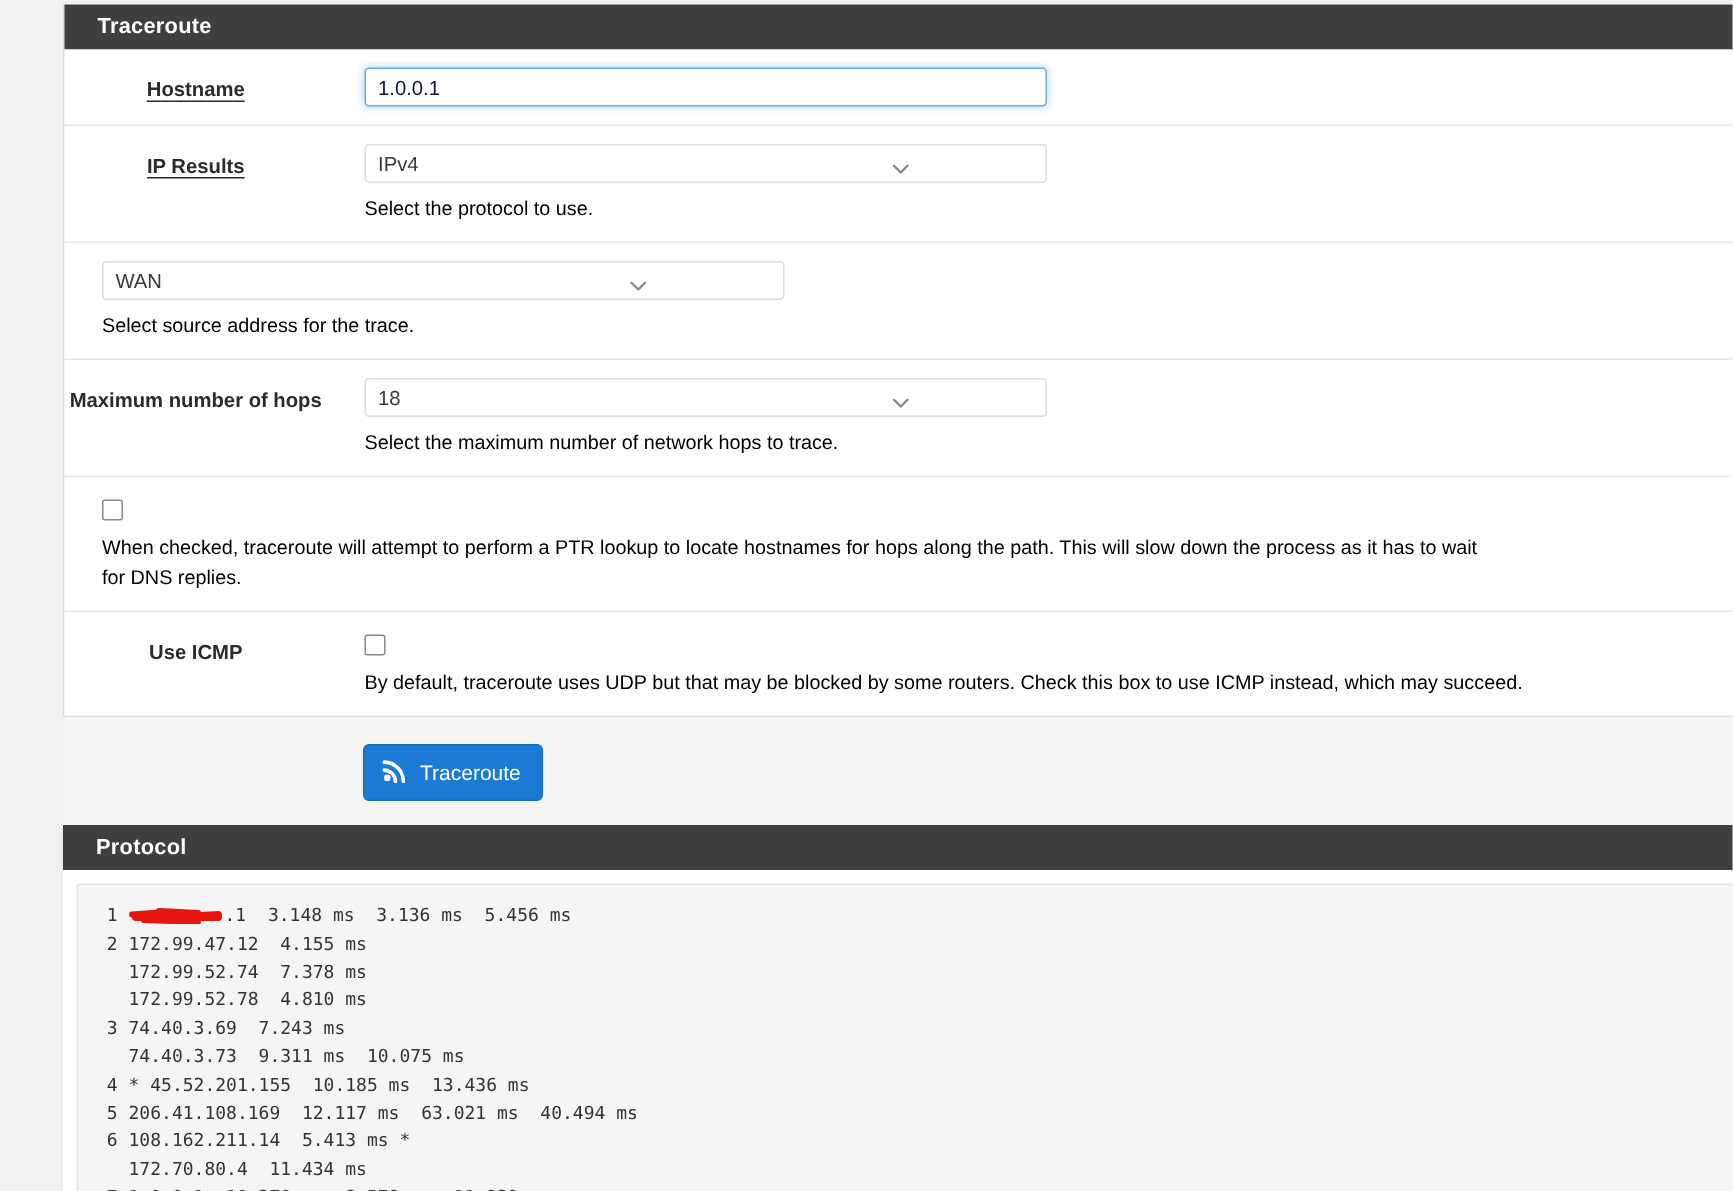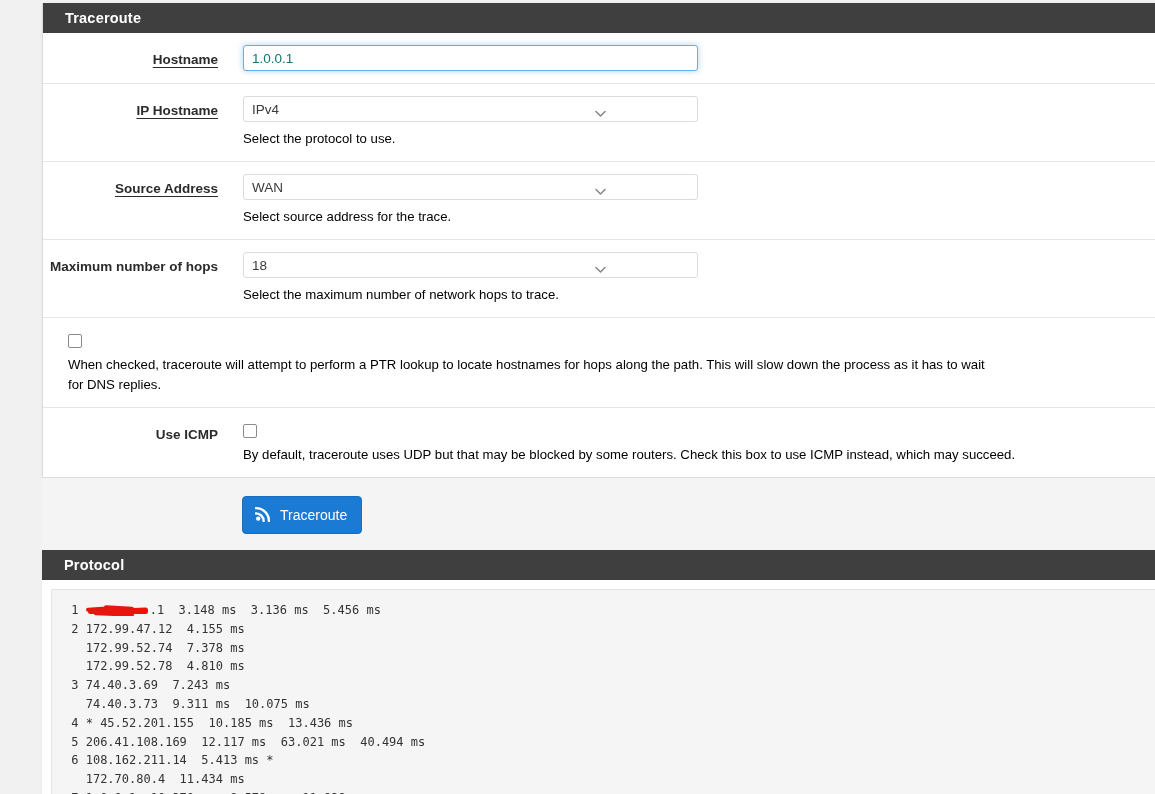--- a/index.html
+++ b/index.html
@@ -42,21 +42,21 @@
     display: flex;
     align-items: flex-start;
     border-bottom: 1px solid #e6e6e6;
     padding: 12px 0 12px 0;
     min-height: 46px;
   }
   .row:last-child { border-bottom: none; }
   .lbl-col {
     width: 175px;
     flex: 0 0 175px;
-    text-align: right;
+    text-align: center;
     padding-top: 5px;
     padding-right: 0px;
   }
   .lbl {
     font-size: 13.5px;
     font-weight: bold;
     color: #2b2b2b;
     line-height: 19px;
     display: inline;
   }
@@ -72,21 +72,21 @@
   }
 
   
   .txt {
     width: 455px;
     height: 26px;
     border: 1px solid #66afe9;
     border-radius: 3px;
     padding: 2px 8px;
     font-size: 13.5px;
-    color: #0f766e;
+    color: #0f172a;
     font-family: "Liberation Sans", sans-serif;
     outline: none;
     box-shadow: 0 0 6px rgba(102,175,233,.55);
     background: #fff;
   }
   .sel-wrap { position: relative; width: 372px; height: 26px; }
   .sel {
     width: 455px;
     height: 26px;
     border: 1px solid #dcdcdc;
@@ -195,41 +195,38 @@
         <div class="lbl-col">
           <span class="lbl linked">Hostname</span>
         </div>
         <div class="ctl-col">
           <input class="txt" type="text" value="1.0.0.1" style="">
         </div>
       </div>
 
       <div class="row">
         <div class="lbl-col">
-          <span class="lbl linked">IP Hostname</span>
+          <span class="lbl linked">IP Results</span>
         </div>
         <div class="ctl-col">
           <div class="sel-wrap">
             <select class="sel">
               <option>IPv4</option>
             </select>
             <span class="chev">
               <svg width="11" height="8" viewBox="0 0 11 8">
                   <path d="M1 1.5 L5.5 6 L10 1.5" fill="none" stroke="#8a8a8a" stroke-width="1.6" stroke-linecap="round" stroke-linejoin="round"></path>
                 </svg>
             </span>
           </div>
           <div class="help">Select the protocol to use.</div>
         </div>
       </div>
 
       <div class="row">
-        <div class="lbl-col">
-          <span class="lbl linked">Source Address</span>
-        </div>
         <div class="ctl-col">
           <div class="sel-wrap">
             <select class="sel">
               <option>WAN</option>
             </select>
             <span class="chev">
               <svg width="11" height="8" viewBox="0 0 11 8">
                   <path d="M1 1.5 L5.5 6 L10 1.5" fill="none" stroke="#8a8a8a" stroke-width="1.6" stroke-linecap="round" stroke-linejoin="round"></path>
                 </svg>
             </span>

